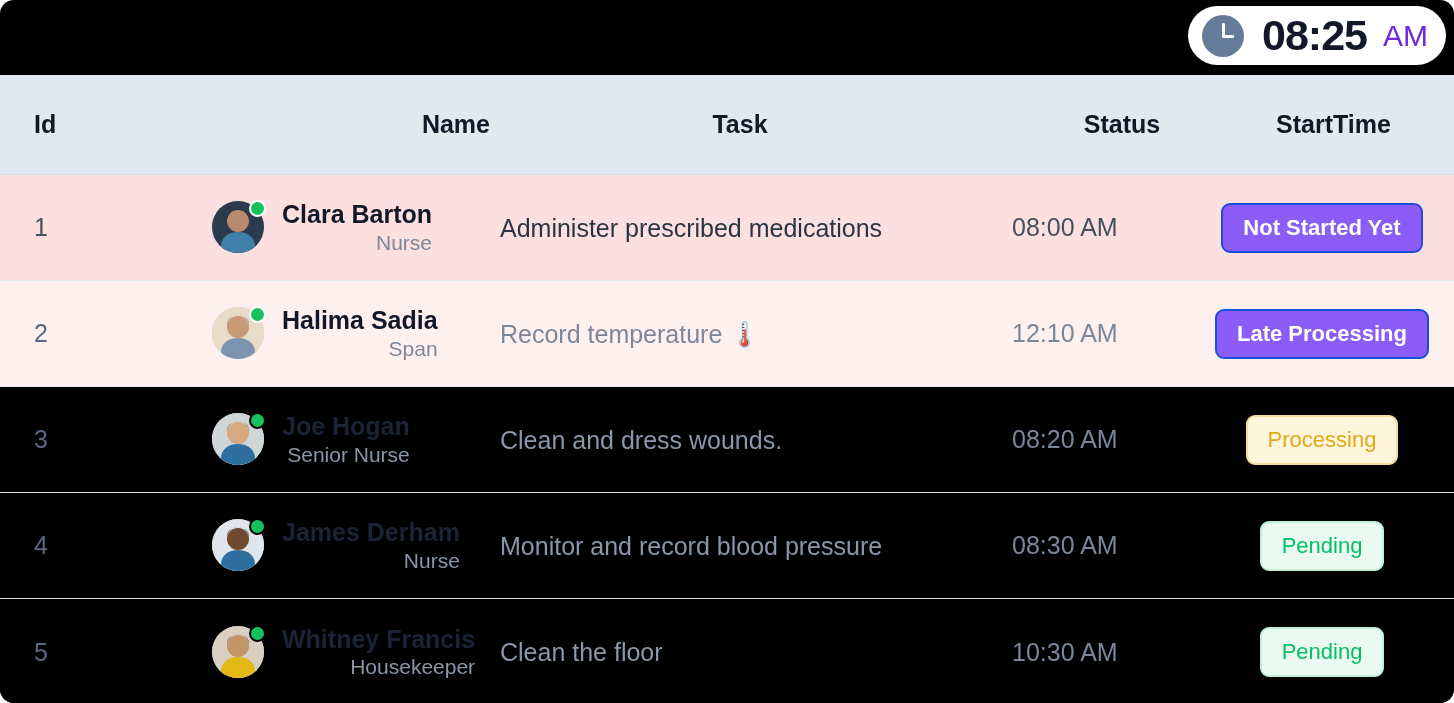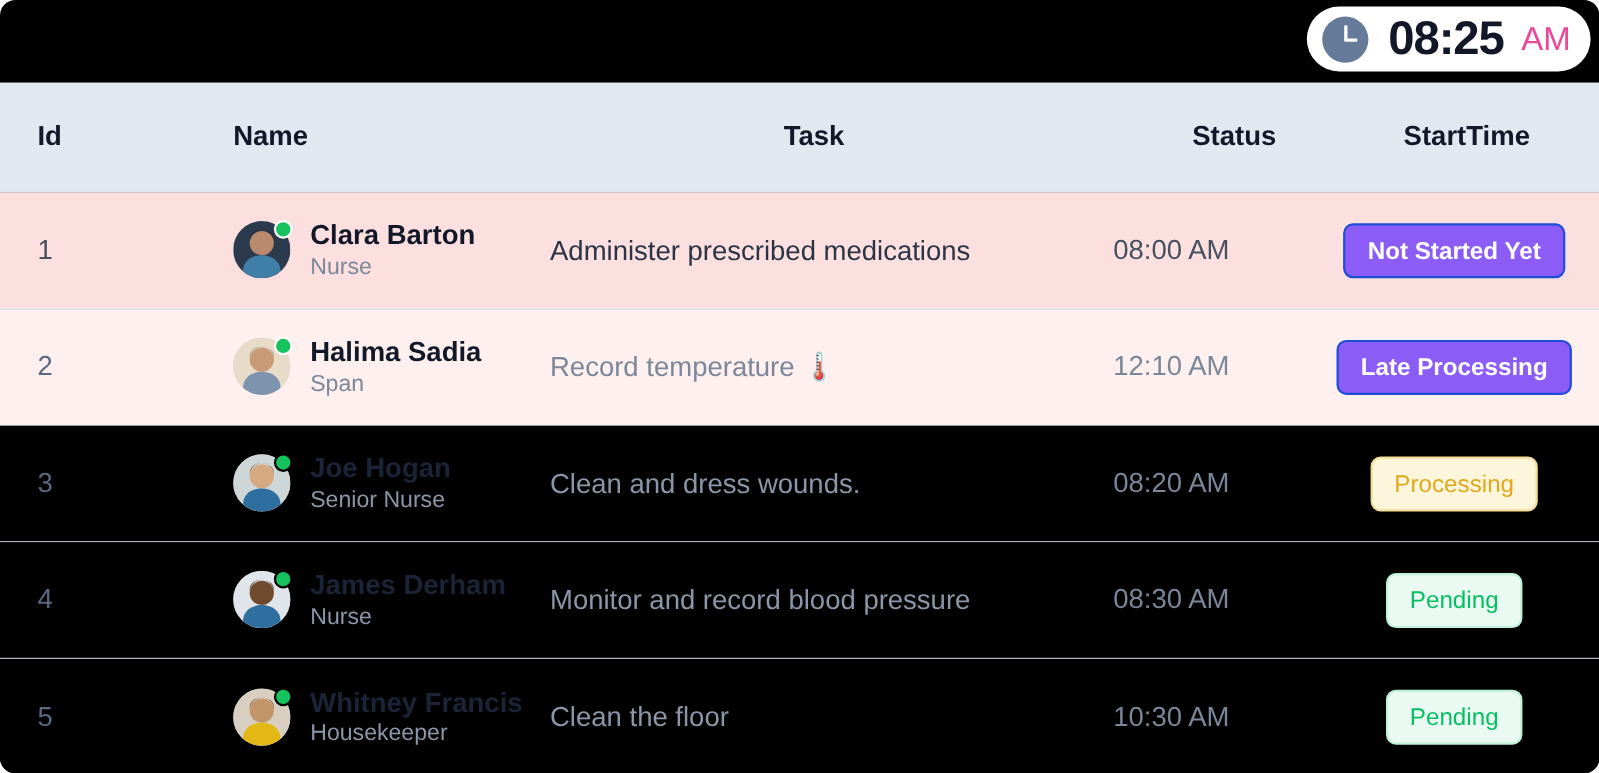--- a/index.html
+++ b/index.html
@@ -67,21 +67,21 @@
   .clock-time {
     font-size: 43px;
     font-weight: bold;
     letter-spacing: -1px;
     color: #121828;
     line-height: 1;
   }
   .clock-ampm {
     font-size: 30px;
     font-weight: normal;
-    color: #ec4899;
+    color: #6d28d9;
     line-height: 1;
     margin-left: -2px;
   }
 
   
   .table {
     position: absolute;
     left: 0; top: 75px;
     width: 1454px;
     height: 628px;
@@ -105,21 +105,21 @@
   .thead .cell {
     font-size: 25px;
     font-weight: bold;
     color: #121828;
   }
 
   .tbody-row { height: 106px; position: relative; }
 
   
   .c-id     { width: 118px; padding-left: 34px; }
-  .c-name   { width: 372px; display: flex; align-items: center; gap: 18px; padding-left: 0; }
+  .c-name   { width: 372px; display: flex; align-items: center; gap: 18px; padding-left: 0; text-align: right; }
   .c-task   { width: 500px; padding-left: 10px; }
   .c-time   { width: 200px; text-align: left; padding-left: 22px; }
   .c-status { width: 264px; display: flex; justify-content: center; }
 
   .thead .c-id     { text-align: left; }
   .thead .c-name   { display: block; padding-left: 94px; }
   .thead .c-task   { text-align: center; padding-left: 0; }
   .thead .c-time   { text-align: left; padding-left: 22px; }
   .thead .c-status { display: block; text-align: center; }
 

